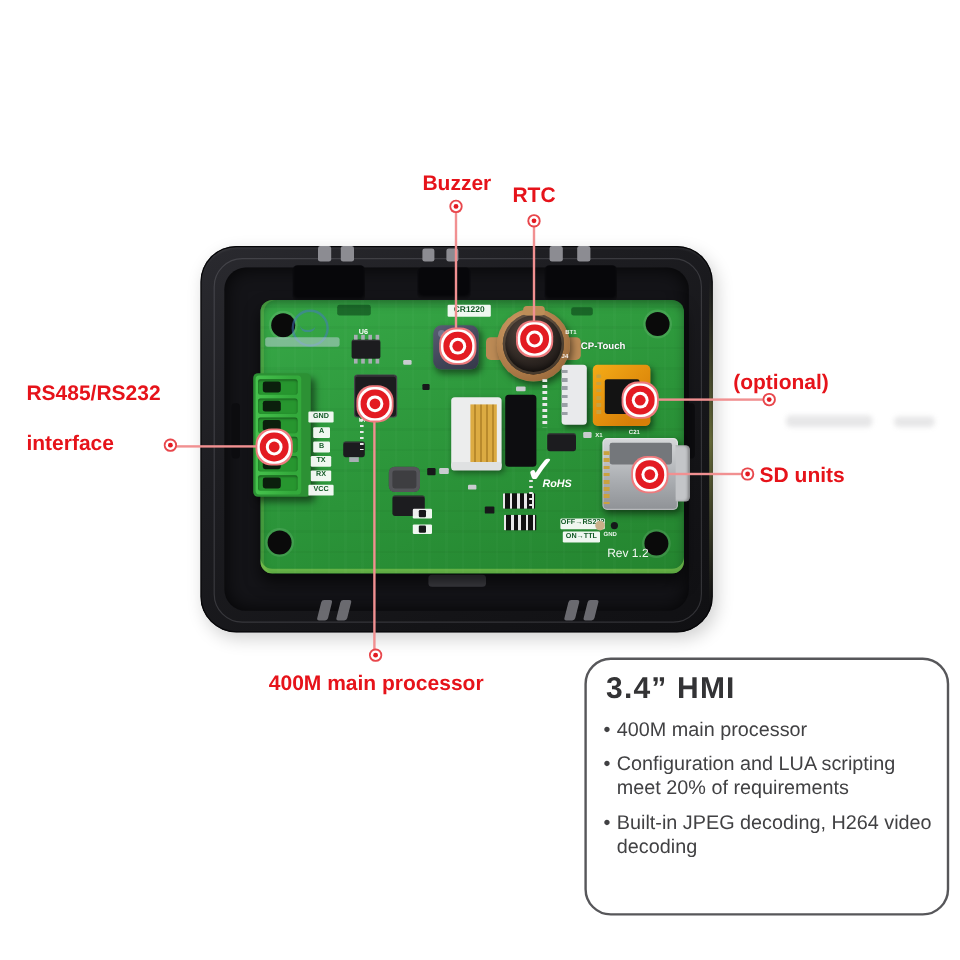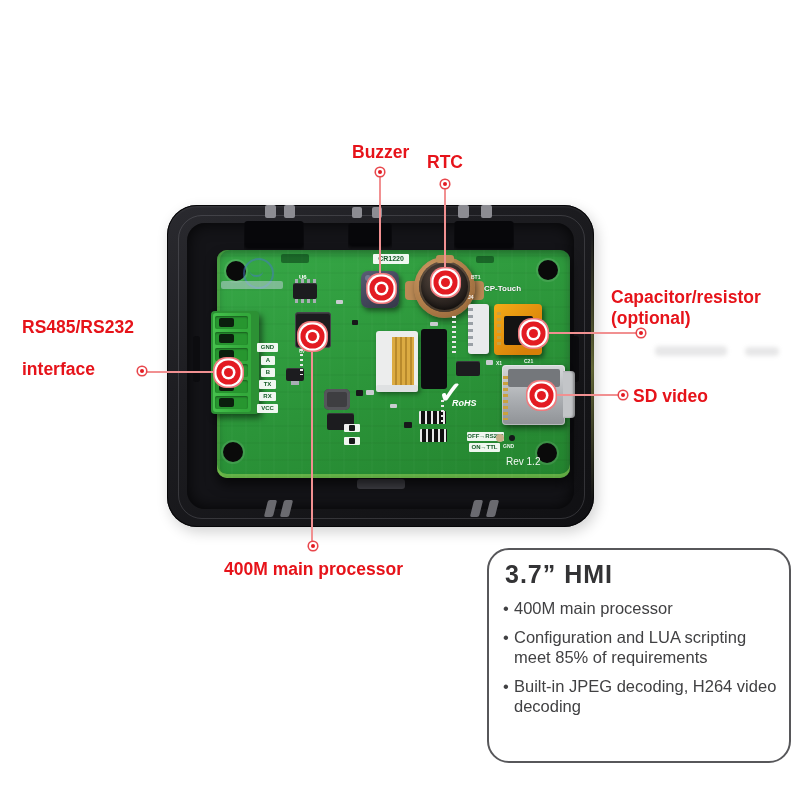--- a/index.html
+++ b/index.html
@@ -277,26 +277,25 @@
   <div class="abs target" style="left:541px;top:395px;"></div>
   <div class="abs target" style="left:312px;top:336px;"></div>
 
   <div class="abs smudge" style="left:655px;top:346px;width:72px;height:10px;"></div>
   <div class="abs smudge" style="left:745px;top:347px;width:34px;height:9px;"></div>
 
   <div class="abs red-label" style="left:352px;top:142px;">Buzzer</div>
   <div class="abs red-label" style="left:427px;top:152px;">RTC</div>
   <div class="abs red-label" style="left:22px;top:317px;">RS485/RS232</div>
   <div class="abs red-label" style="left:22px;top:359px;">interface</div>
-  <div class="abs red-label" style="left:611px;top:287px;">Capacitor/resistor</div>
   <div class="abs red-label" style="left:611px;top:308px;">(optional)</div>
-  <div class="abs red-label" style="left:633px;top:386px;">SD video</div>
+  <div class="abs red-label" style="left:633px;top:386px;">SD units</div>
   <div class="abs red-label" style="left:224px;top:559px;width:178px;text-align:center;">400M main processor</div>
 
   <div class="abs info-card"></div>
-  <div class="abs info-title">3.7” HMI</div>
+  <div class="abs info-title">3.4” HMI</div>
   <ul class="abs info-list">
     <li>400M main processor</li>
-    <li>Configuration and LUA scripting meet 85% of requirements</li>
+    <li>Configuration and LUA scripting meet 20% of requirements</li>
     <li>Built-in JPEG decoding, H264 video decoding</li>
   </ul>
 
 </div>
 
 </body></html>

